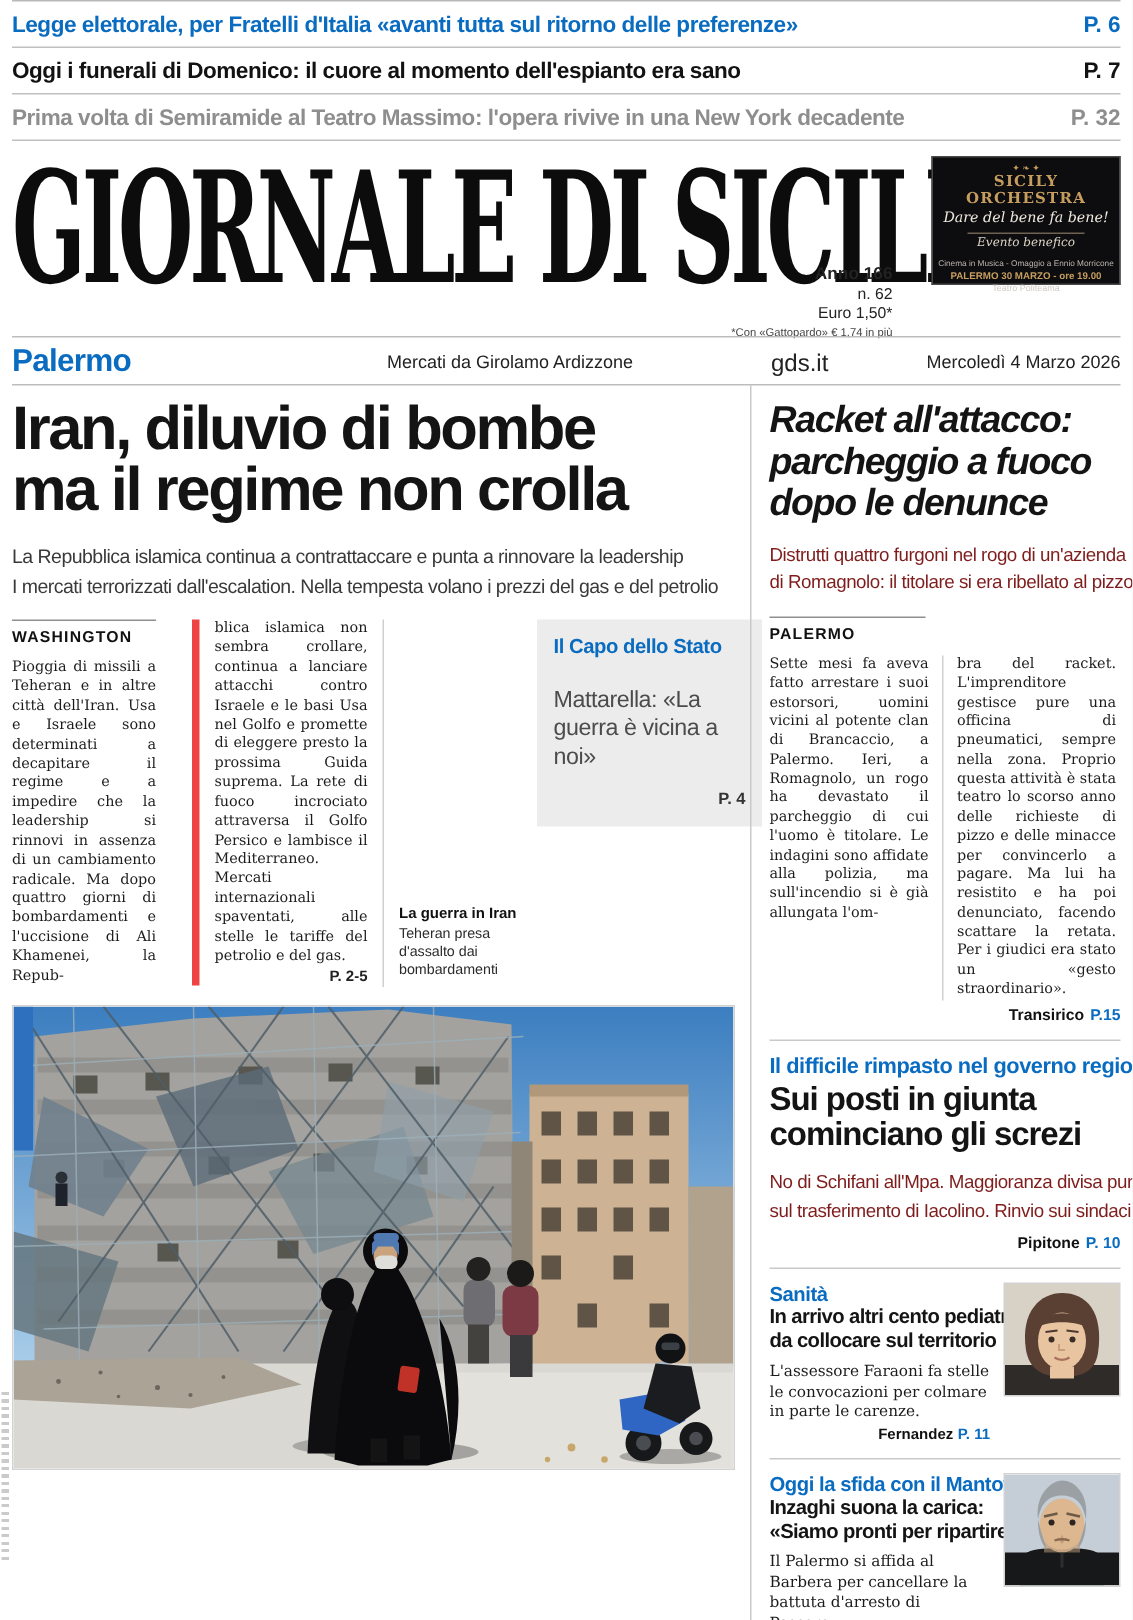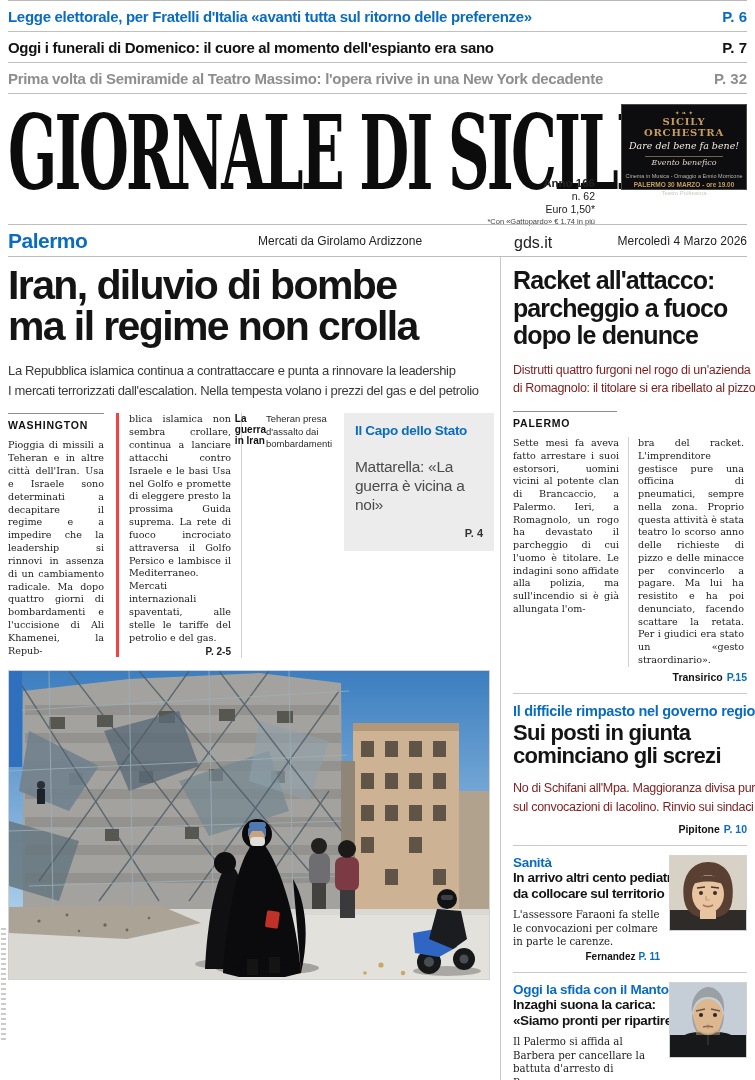--- a/index.html
+++ b/index.html
@@ -45,36 +45,36 @@
   .mleft{width:482px;flex:0 0 482px;}
   .mright{flex:1;border-left:1px solid #c9c9c9;margin-left:10px;padding-left:12px;min-width:0;}
 
   .h1{font-size:41px;font-weight:bold;letter-spacing:-1.6px;line-height:1.0;color:#141414;margin-top:8px;white-space:nowrap;cursor:pointer;}
   .deck{margin-top:14px;}
   .deck div{font-size:13px;letter-spacing:-0.35px;line-height:1.55;color:#3a3a3a;white-space:nowrap;}
 
   .lead-body{display:flex;margin-top:12px;align-items:flex-start;}
   .bcol p{margin:0;font-family:"DejaVu Serif",serif;font-size:9.6px;line-height:1.34;text-align:justify;color:#1b1b1b;}
   .c1{width:96px;flex:0 0 96px;}
-  .c2{width:102px;flex:0 0 102px;border-left:3px solid #ef4444;margin-left:12px;padding-left:10px;}
+  .c2{width:102px;flex:0 0 102px;border-left:5px solid #ef4444;margin-left:24px;padding-left:10px;}
   .ccap{width:80px;flex:0 0 80px;border-left:1px solid #cfcfcf;margin-left:10px;padding-left:10px;
-        align-self:stretch;display:flex;flex-direction:row;justify-content:flex-end;padding-bottom:4px;}
+        align-self:stretch;display:flex;flex-direction:column;justify-content:flex-end;padding-bottom:4px;}
   .colhead{border-top:1px solid #8f8f8f;padding-top:5px;font-size:10.5px;font-weight:bold;letter-spacing:.8px;margin-bottom:8px;color:#111;}
   .pageref{text-align:right;font-weight:bold;font-size:10px;margin-top:2px;color:#222;}
   .cap-title{font-size:10px;font-weight:bold;color:#111;margin-bottom:2px;}
   .cap-text{font-size:9.5px;line-height:1.3;color:#2a2a2a;}
   .quotebox{width:128px;flex:0 0 128px;margin-left:12px;background:#ececec;padding:10px 11px;box-sizing:content-box;height:118px;cursor:pointer;}
   .q-kicker{color:#0a6cc0;font-weight:bold;font-size:13.5px;letter-spacing:-0.3px;}
   .q-text{margin-top:20px;font-size:15.5px;line-height:1.22;color:#4c4c4c;letter-spacing:-0.3px;}
   .q-page{text-align:right;font-weight:bold;font-size:11px;color:#333;margin-top:12px;}
 
   .leadphoto{margin-top:12px;width:480px;height:308px;border:1px solid #d2d2d2;overflow:hidden;}
 
   
-  .h2 div{font-size:25px;font-weight:bold;letter-spacing:-0.9px;line-height:1.1;color:#141414;white-space:nowrap;}
+  .h2 div{font-size:25px;font-weight:bold;letter-spacing:-0.9px;line-height:1.1;color:#141414;white-space:nowrap;font-style:italic;}
   .h2{margin-top:10px;cursor:pointer;}
   .rdeck{margin-top:11px;}
   .rdeck div{font-size:12.5px;letter-spacing:-0.3px;line-height:1.5;color:#7f1d1d;white-space:nowrap;}
   .rail-body{display:flex;margin-top:6px;}
   .rc{width:106px;flex:0 0 106px;}
   .rc p{margin:0;font-family:"DejaVu Serif",serif;font-size:9.6px;line-height:1.33;text-align:justify;color:#1b1b1b;}
   .rc2{border-left:1px solid #cfcfcf;margin-left:9px;padding-left:9px;}
   .byline{text-align:right;margin-top:4px;font-size:10.5px;}
   .byline .bname{font-weight:bold;color:#111;}
   .byline .bpage{font-weight:bold;color:#0a6cc0;margin-left:4px;}
@@ -348,21 +348,21 @@
       <hr class="rrule">
 
       <div>
         <div class="kicker">Il difficile rimpasto nel governo regionale</div>
         <div class="h3">
           <div>Sui posti in giunta</div>
           <div>cominciano gli screzi</div>
         </div>
         <div class="rdeck">
           <div>No di Schifani all'Mpa. Maggioranza divisa pure</div>
-          <div>sul convocazioni di Iacolino. Rinvio sui sindaci</div>
+          <div>sul trasferimento di Iacolino. Rinvio sui sindaci</div>
         </div>
         <div class="byline" style="margin-top:6px;">
           <span class="bname">Pipitone</span><span class="bpage">P. 10</span>
         </div>
       </div>
 
       <hr class="rrule">
 
       <div class="smallsec">
         <div class="txt">

